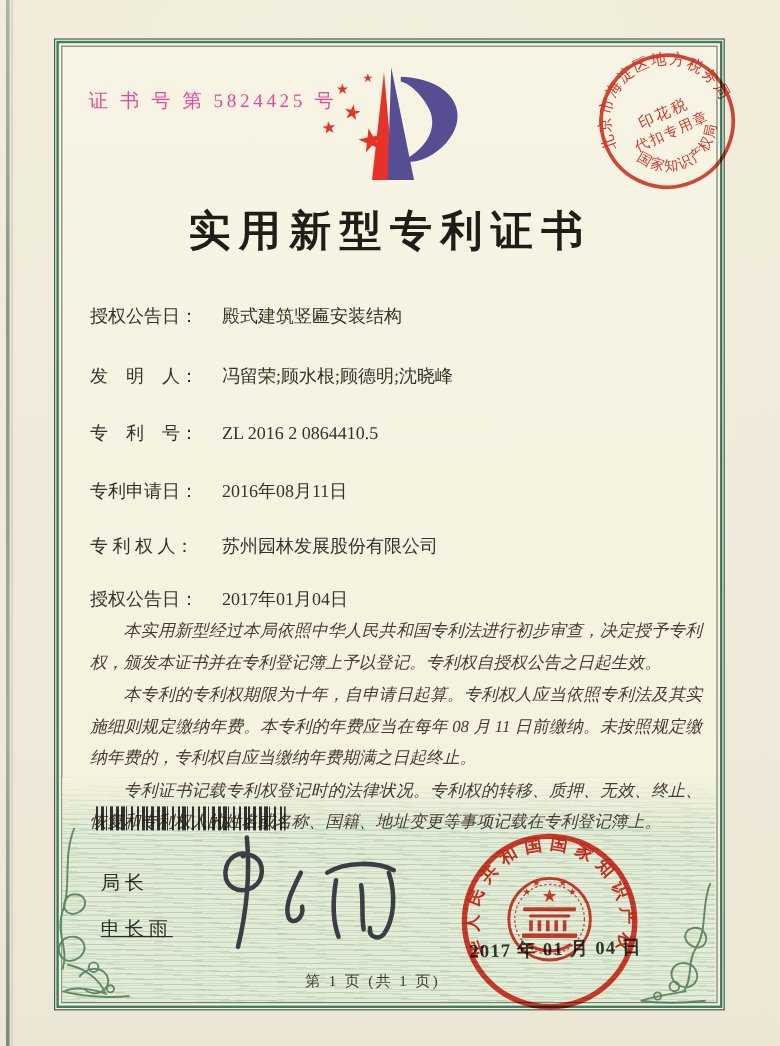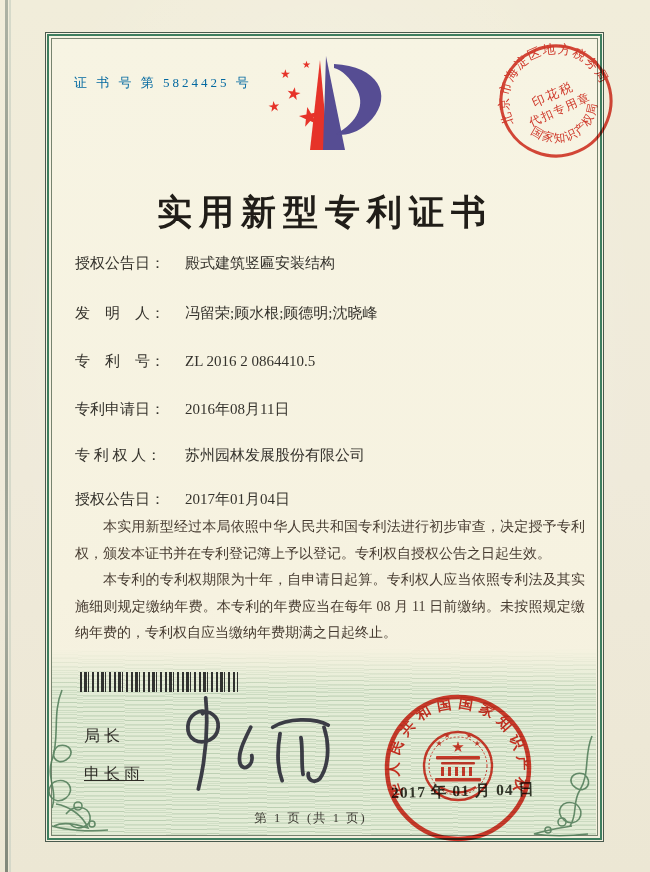--- a/index.html
+++ b/index.html
@@ -22,30 +22,30 @@
 
   
   .band{left:52px;top:648px;width:544px;height:187px;
     background:
       repeating-linear-gradient(1.2deg, rgba(104,146,104,.20) 0 1px, rgba(0,0,0,0) 1px 4px),
       repeating-linear-gradient(-1.4deg, rgba(104,146,104,.14) 0 1px, rgba(0,0,0,0) 1px 5px),
       #e3ecd6;
   }
   .band-fade{position:absolute;left:0;top:0;width:100%;height:42px;background:linear-gradient(180deg,#f6f2e0,rgba(246,242,224,0));}
 
-  .certno{left:74px;top:74px;font-size:13px;letter-spacing:3px;color:#0369a1;}
-  .title{left:0;top:169px;width:650px;text-align:center;font-size:35px;font-weight:600;letter-spacing:7px;color:#201d18;margin-top:20px;}
+  .certno{left:74px;top:74px;font-size:16px;letter-spacing:3px;color:#ec4899;}
+  .title{left:0;top:169px;width:650px;text-align:center;font-size:35px;font-weight:600;letter-spacing:7px;color:#201d18;}
 
   .field{left:75px;font-size:15px;color:#34322c;white-space:nowrap;}
   .field .lab{display:inline-block;min-width:104px;}
   .field .val{margin-left:6px;}
   .f0{top:254px}.f1{top:304px}.f2{top:352px}.f3{top:400px}.f4{top:446px}.f5{top:490px}
 
   .bodytext{left:75px;top:514px;width:510px;font-size:14px;line-height:26.5px;color:#463b30;text-align:justify;}
-  .bodytext p{margin:0;text-indent:2em;}
+  .bodytext p{margin:0;text-indent:2em;font-style:italic;}
 
   .barcode{left:80px;top:672px;width:158px;height:20px;opacity:.88;
     background:repeating-linear-gradient(90deg,
       #191919 0 2px, rgba(0,0,0,0) 2px 4px,
       #191919 4px 7px, rgba(0,0,0,0) 7px 8px,
       #191919 8px 9px, rgba(0,0,0,0) 9px 12px,
       #191919 12px 14px, rgba(0,0,0,0) 14px 17px);
   }
 
   .signer{left:84px;font-size:16px;letter-spacing:4px;color:#2e2c26;}
@@ -112,20 +112,21 @@
 <div class="abs field f0"><span class="lab">授权公告日：</span><span class="val">殿式建筑竖匾安装结构</span></div>
 <div class="abs field f1"><span class="lab">发　明　人：</span><span class="val">冯留荣;顾水根;顾德明;沈晓峰</span></div>
 <div class="abs field f2"><span class="lab">专　利　号：</span><span class="val">ZL 2016 2 0864410.5</span></div>
 <div class="abs field f3"><span class="lab">专利申请日：</span><span class="val">2016年08月11日</span></div>
 <div class="abs field f4"><span class="lab">专 利 权 人：</span><span class="val">苏州园林发展股份有限公司</span></div>
 <div class="abs field f5"><span class="lab">授权公告日：</span><span class="val">2017年01月04日</span></div>
 
 <div class="abs bodytext">
   <p>本实用新型经过本局依照中华人民共和国专利法进行初步审查，决定授予专利权，颁发本证书并在专利登记簿上予以登记。专利权自授权公告之日起生效。</p>
   <p>本专利的专利权期限为十年，自申请日起算。专利权人应当依照专利法及其实施细则规定缴纳年费。本专利的年费应当在每年 08 月 11 日前缴纳。未按照规定缴纳年费的，专利权自应当缴纳年费期满之日起终止。</p>
+  <p>专利证书记载专利权登记时的法律状况。专利权的转移、质押、无效、终止、恢复和专利权人的姓名或名称、国籍、地址变更等事项记载在专利登记簿上。</p>
 </div>
 
 <div class="abs barcode"></div>
 
 <div class="abs signer signer-title">局长</div>
 <div class="abs signer signer-name">申长雨</div>
 
 <svg class="abs signature" width="178" height="108" viewBox="0 0 170 100">
   <g fill="none" stroke="#262633" stroke-width="3.6" stroke-linecap="round" opacity=".88">
     <path d="M38,20 C30,16 20,22 19,33 C18,46 30,51 40,46 C50,41 50,27 43,22 C39,19 35,19 33,21"></path>

